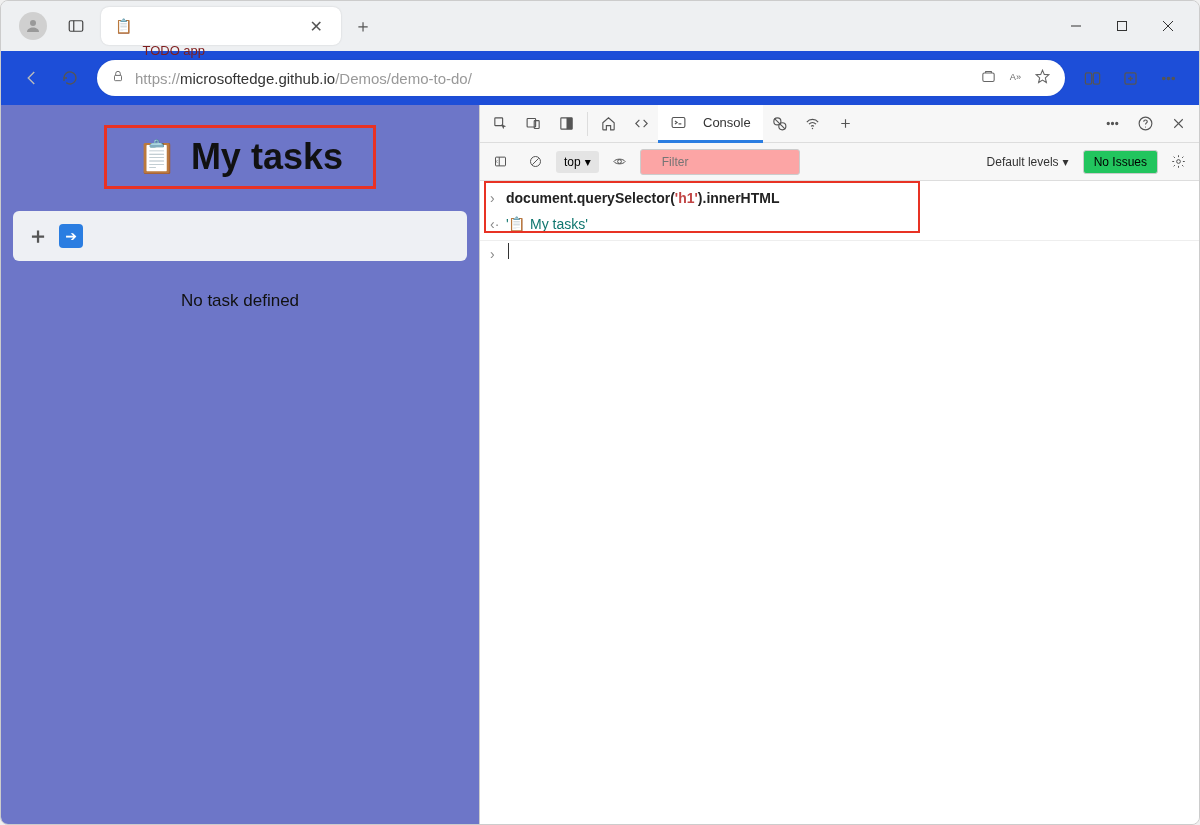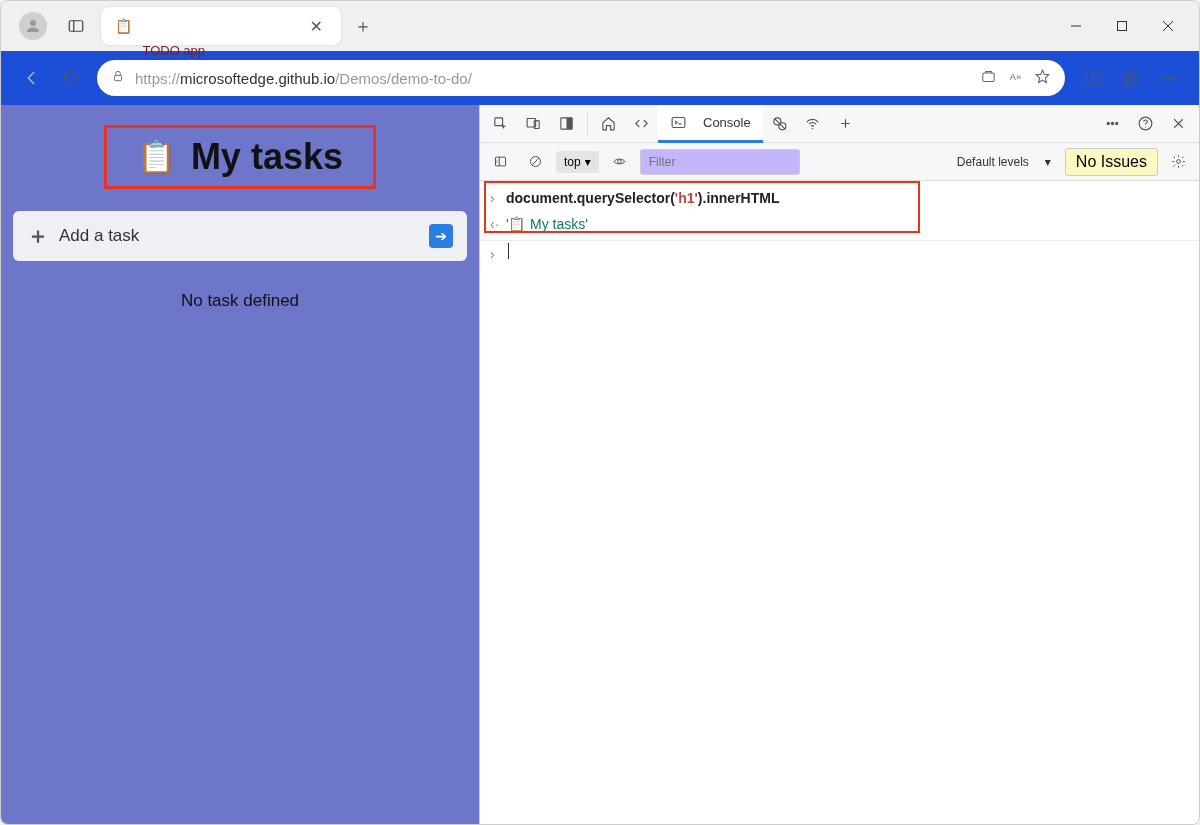--- a/index.html
+++ b/index.html
@@ -56,23 +56,23 @@
 .dt-tab-btn svg { width: 17px; height: 17px; stroke: #555; fill: none; stroke-width: 1.6; }
 .dt-tab-btn.text { font-size: 13px; color: #333; padding: 0 12px; gap: 16px; }
 .dt-tab-btn.active { border-bottom: 3px solid #2a7de1; background: #fff; }
 .dt-divider { width: 1px; height: 24px; background: #ddd; margin: 0 4px; }
 .dt-tabs-spacer { flex: 1; }
 
 .dt-toolbar { height: 38px; display: flex; align-items: center; border-bottom: 1px solid #ddd; padding: 0 6px; gap: 6px; background: #f7f7f7; }
 .dt-tool-btn { padding: 0 7px; height: 28px; display: flex; align-items: center; justify-content: center; border-radius: 3px; }
 .dt-tool-btn svg { width: 15px; height: 15px; stroke: #555; fill: none; stroke-width: 1.6; }
 .dt-context { background: #e4e4e4; padding: 4px 8px; font-size: 12px; border-radius: 3px; display: flex; align-items: center; gap: 4px; }
-.dt-filter { width: 160px; height: 26px; border: 1px solid #ccc; border-radius: 3px; padding: 0 8px; font-size: 12px; background: #c4b5fd; }
-.dt-levels { font-size: 12px; color: #333; margin: 0 8px; display: flex; align-items: center; gap: 16px; }
-.dt-issues { background: #fef9c3; border: 1px solid #ccc; padding: 4px 10px; font-size: 16px; border-radius: 3px; }
+.dt-filter { width: 160px; height: 26px; border: 1px solid #ccc; border-radius: 3px; padding: 0 21px; font-size: 12px; background: #fca5a5; }
+.dt-levels { font-size: 12px; color: #333; margin: 0 8px; display: flex; align-items: center; gap: 4px; }
+.dt-issues { background: #22c55e; border: 1px solid #ccc; padding: 4px 10px; font-size: 12px; border-radius: 3px; }
 .dt-toolbar-spacer { flex: 1; }
 
 .dt-console-body { flex: 1; padding: 4px 0; font-family: Consolas, 'Courier New', monospace; font-size: 14px; position: relative; }
 .annotation-box { position: absolute; left: 4px; top: 0; width: 436px; height: 52px; border: 2px solid #e83224; pointer-events: none; }
 .console-line { display: flex; align-items: flex-start; padding: 2px 10px; line-height: 1.6; }
 .console-line .arrow { width: 16px; color: #888; }
 .console-line .out-arrow { width: 16px; color: #888; }
 .console-line .code { color: #222; font-weight: bold; }
 .console-line .str { color: #c14545; }
 .console-line .result { color: #0f766e; }
@@ -174,21 +174,20 @@
 
 <div class="content">
 
   <div class="app-pane">
     <div class="app-title-box">
       <span class="clipboard">📋</span>
       <h1>My tasks</h1>
     </div>
     <div class="task-input-row">
       <span class="plus">＋</span>
-      <span class="placeholder">Add a task</span>
       <span class="submit-arrow">➔</span>
     </div>
     <div class="no-tasks">No task defined</div>
   </div>
 
   <div class="devtools">
     <div class="dt-tabs">
       <div class="dt-tab-btn">
           <svg viewBox="0 0 24 24">
             <rect x="4" y="4" width="11" height="11" rx="1"></rect>

